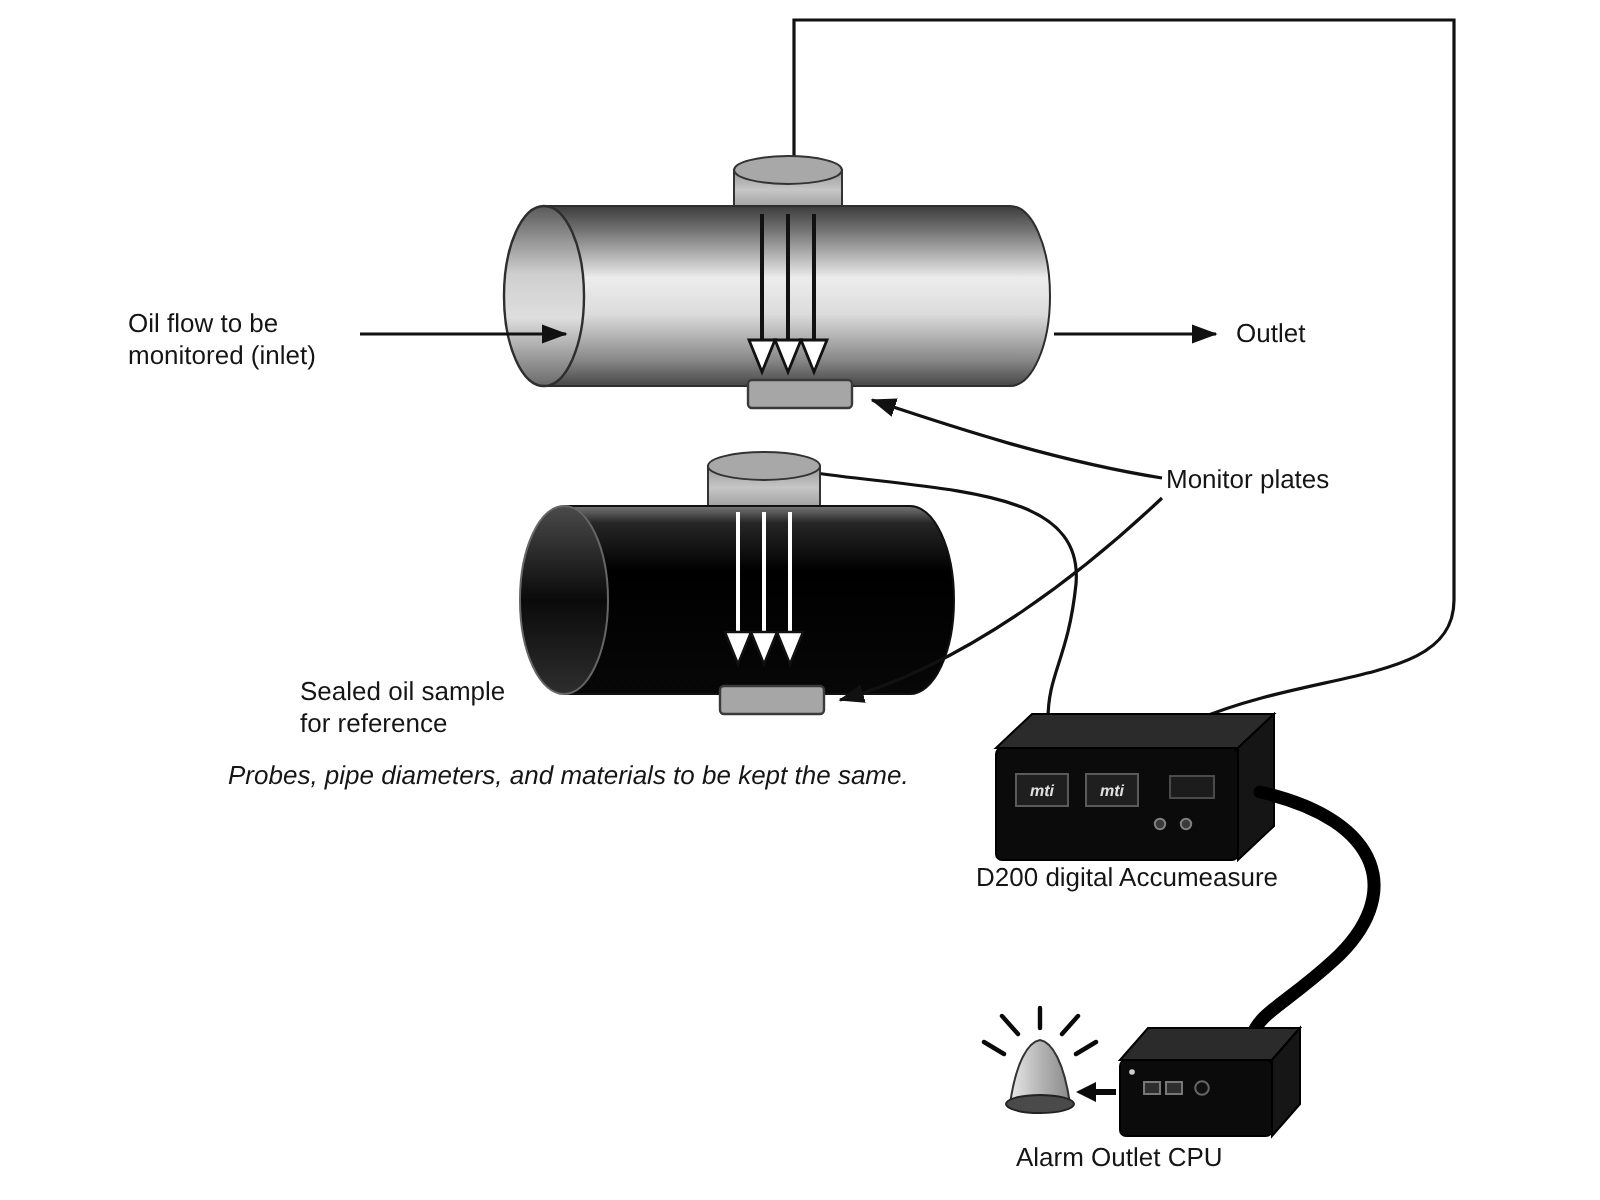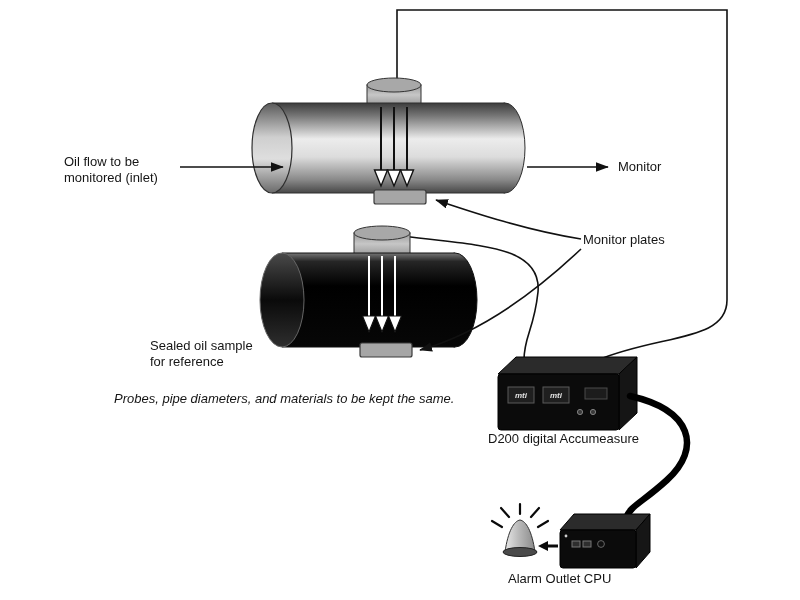--- a/index.html
+++ b/index.html
@@ -156,26 +156,26 @@
     </g>
     <g>
       <path d="M 558 546 L 547 546" stroke="#0a0a0a" stroke-width="3" fill="none"></path>
       <polygon points="548,541 548,551 538,546" fill="#0a0a0a"></polygon>
     </g>
   </svg>
 
   <div class="label" style="left:64px;top:154px;">Oil flow to be
 monitored (inlet)</div>
 
-  <div class="label" style="left:618px;top:159px;">Monitor</div>
+  <div class="label" style="left:618px;top:159px;">Outlet</div>
 
   <div class="label" style="left:150px;top:290px;margin-top:48px;">Sealed oil sample
 for reference</div>
 
   <div class="label" style="left:583px;top:232px;">Monitor plates</div>
 
-  <div class="label italic-note" style="left:114px;top:391px;">Probes, pipe diameters, and materials to be kept the same.</div>
+  <div class="label italic-note" style="left:114px;top:380px;">Probes, pipe diameters, and materials to be kept the same.</div>
 
   <div class="label caption" style="left:488px;top:431px;">D200 digital Accumeasure</div>
 
   <div class="label caption" style="left:508px;top:571px;">Alarm Outlet CPU</div>
 
 </div>
 
 </body></html>

